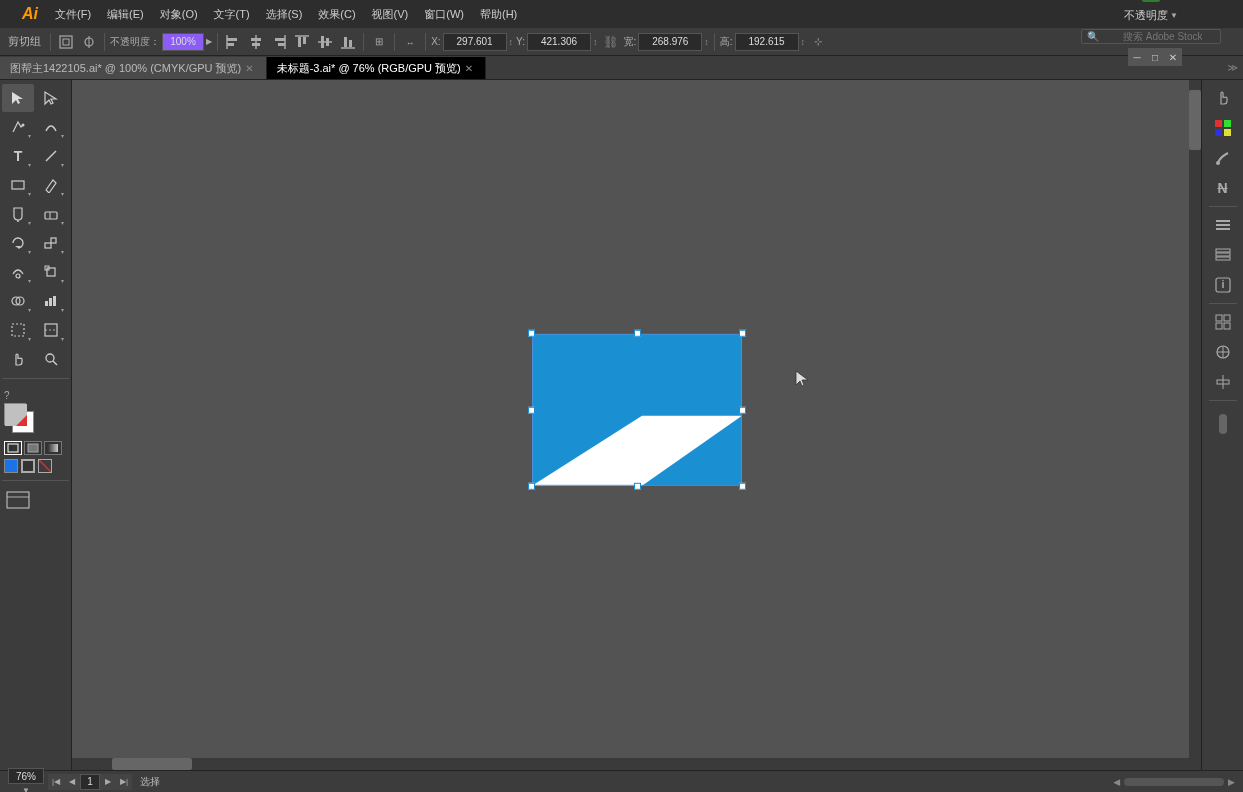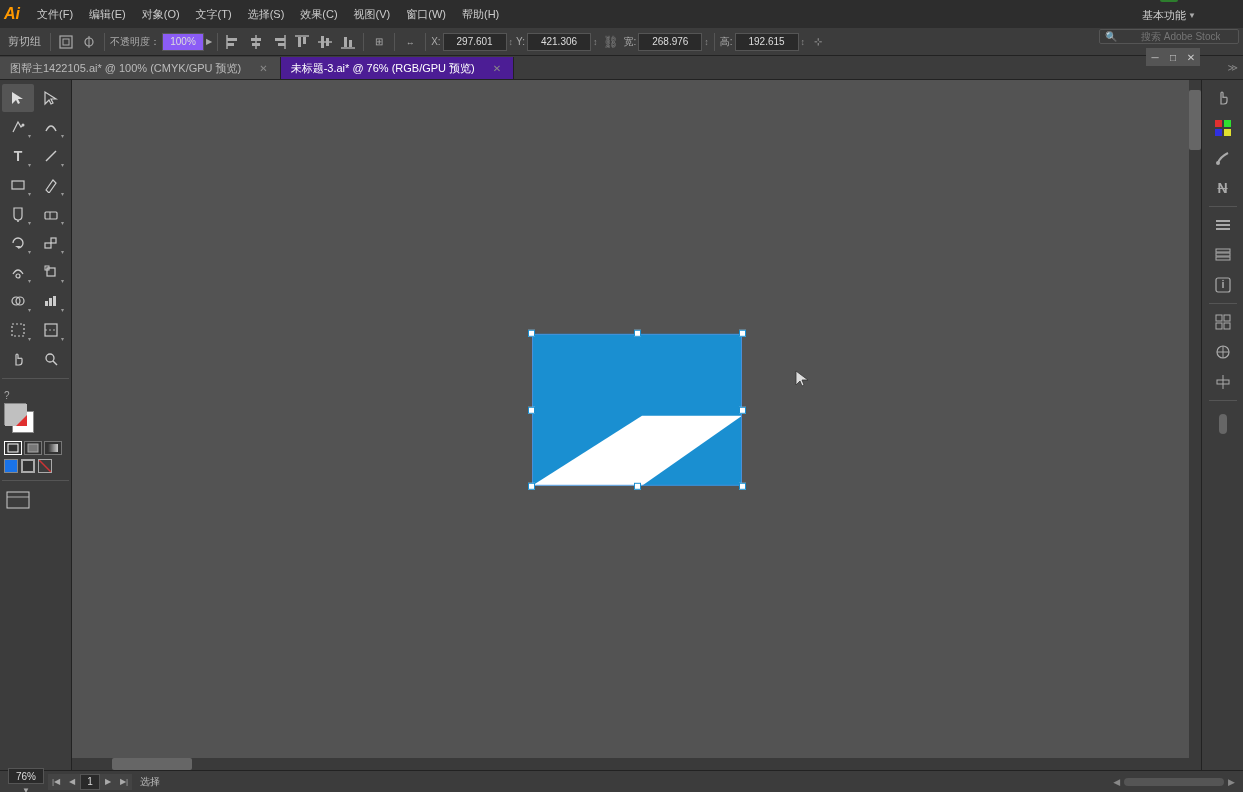--- a/index.html
+++ b/index.html
@@ -5,21 +5,21 @@
     * { margin: 0; padding: 0; box-sizing: border-box; }
     body { width: 1243px; height: 792px; background: #535353; font-family: "Microsoft YaHei", Arial, sans-serif; font-size: 11px; color: #ccc; overflow: hidden; }
 
     
     #menubar {
       width: 100%;
       height: 28px;
       background: #2d2d2d;
       display: flex;
       align-items: center;
-      padding: 0 4px;
+      padding: 0 22px;
       gap: 2px;
     }
     .ai-logo {
       font-size: 16px;
       font-weight: bold;
       color: #f90;
       margin-right: 8px;
       font-style: italic;
     }
     .menu-item {
@@ -145,30 +145,30 @@
       width: 100%;
       height: 24px;
       background: #3c3c3c;
       display: flex;
       align-items: flex-end;
       border-bottom: 1px solid #222;
     }
     .tab {
       height: 22px;
       padding: 0 10px;
-      display: flex; align-items: center; gap: 16px;
+      display: flex; align-items: center; gap: 2px;
       font-size: 11px;
       color: #bbb;
       background: #4a4a4a;
       border-right: 1px solid #222;
       cursor: pointer;
       white-space: nowrap;
     }
     .tab.active {
-      background: #4c1d95;
+      background: #000000;
       color: #fff;
     }
     .tab-close {
       font-size: 10px;
       color: #888;
       cursor: pointer;
       padding: 0 2px;
     }
     .tab-expand {
       margin-left: auto;
@@ -460,21 +460,21 @@
   <span class="menu-item">文字(T)</span>
   <span class="menu-item">选择(S)</span>
   <span class="menu-item">效果(C)</span>
   <span class="menu-item">视图(V)</span>
   <span class="menu-item">窗口(W)</span>
   <span class="menu-item">帮助(H)</span>
   <div class="menu-right">
     <span class="bridge-icon">Br</span>
     <span class="stock-icon">St</span>
     <div class="menu-right-item">
-      <span>基本功能</span>
+      <span>不透明度</span>
       <span class="dropdown-arrow">▼</span>
     </div>
     <div class="search-bar">
       <span style="color:#888; font-size:10px;">🔍</span>
       <input type="text" style="width: 100px; background: transparent; border: none; outline: none; color: rgb(170, 170, 170); font-size: 10px;" placeholder="搜索 Adobe Stock">
     </div>
     <div class="window-controls">
       <button class="win-btn">─</button>
       <button class="win-btn">□</button>
       <button class="win-btn">✕</button>

